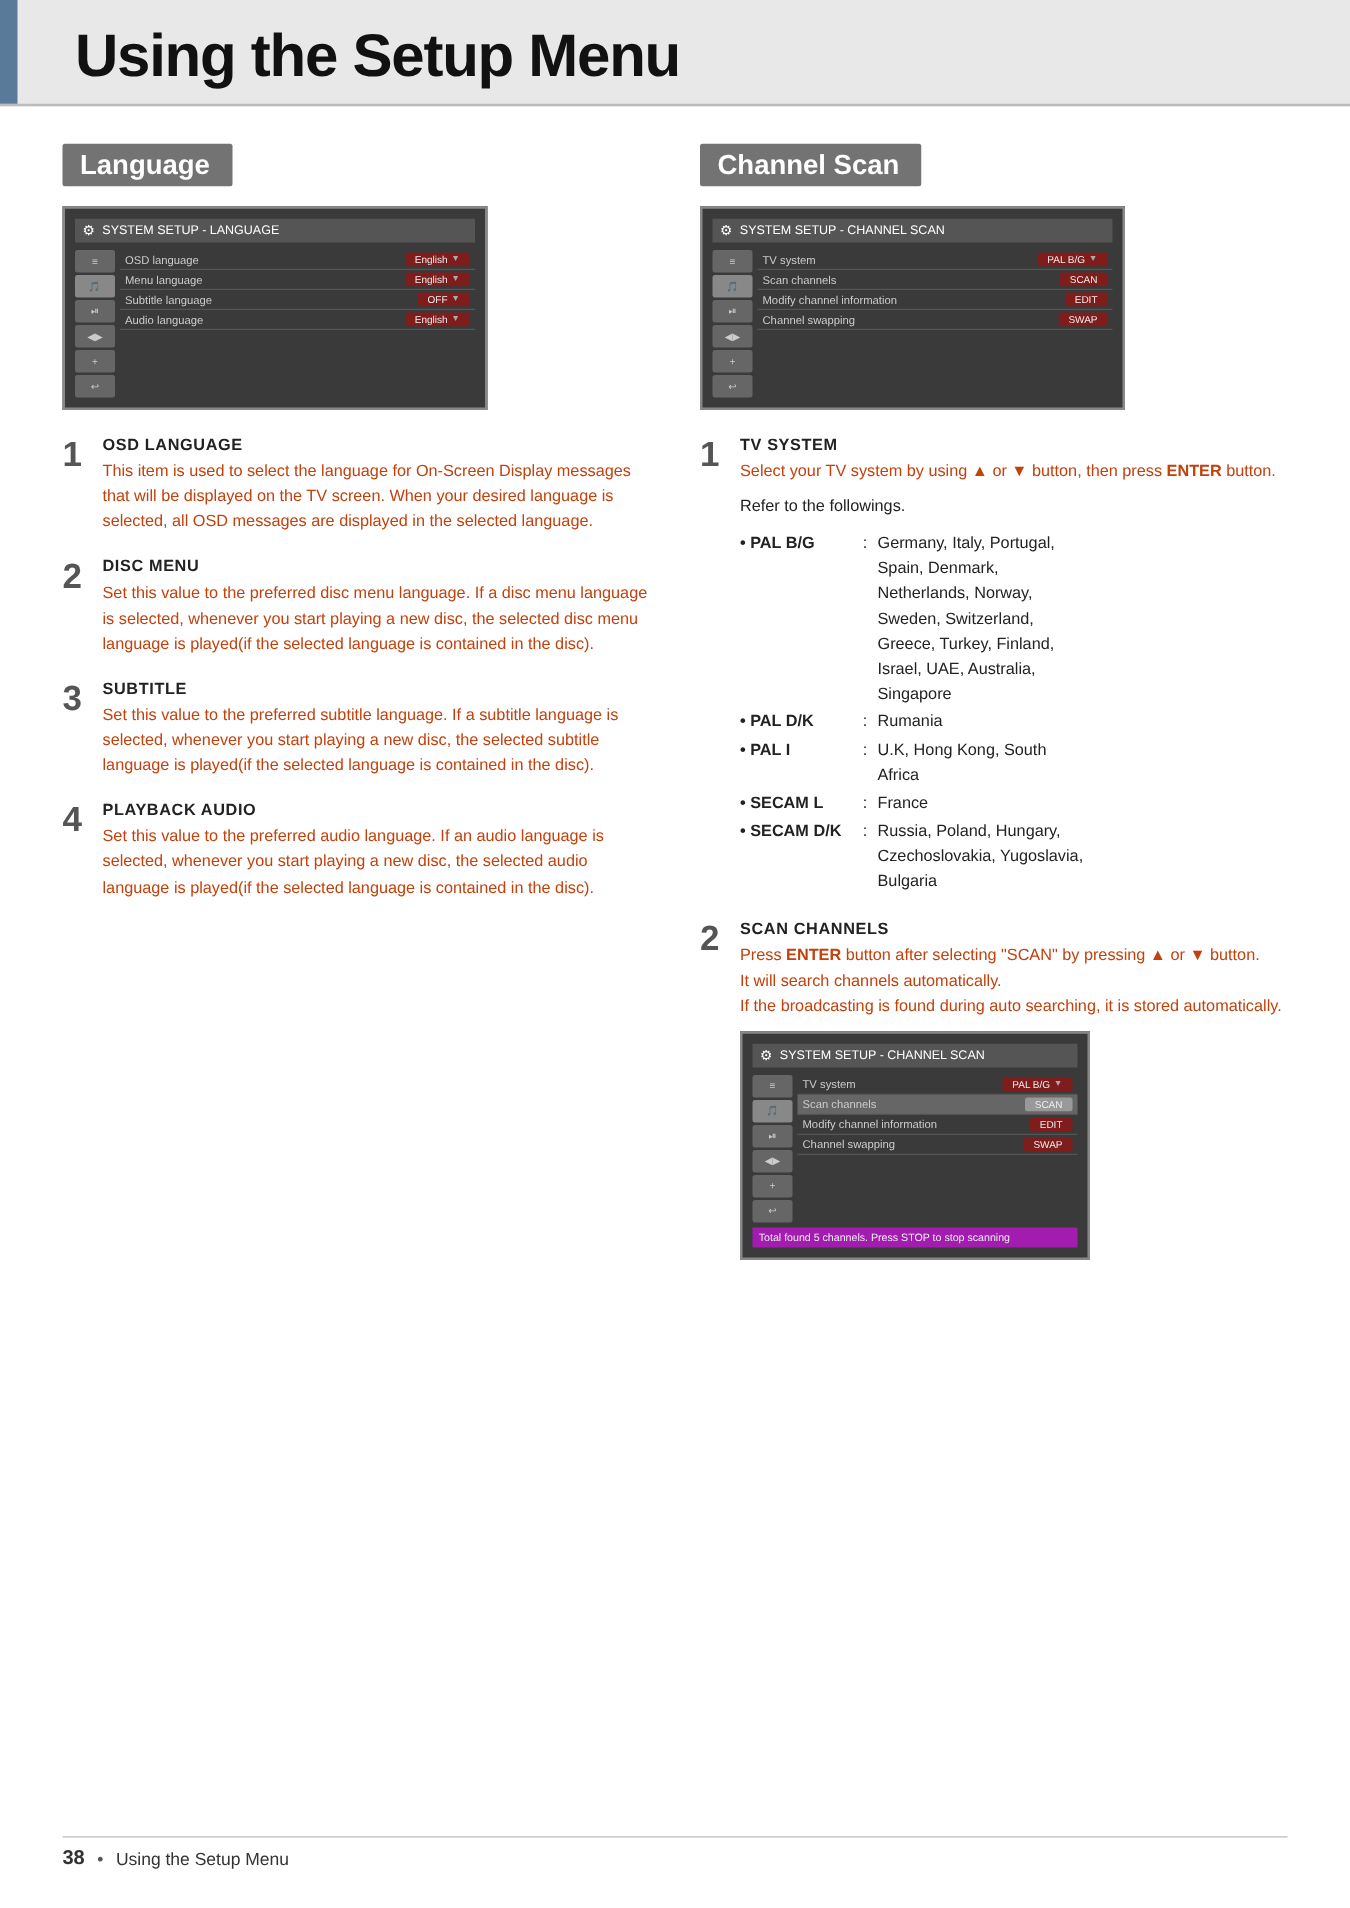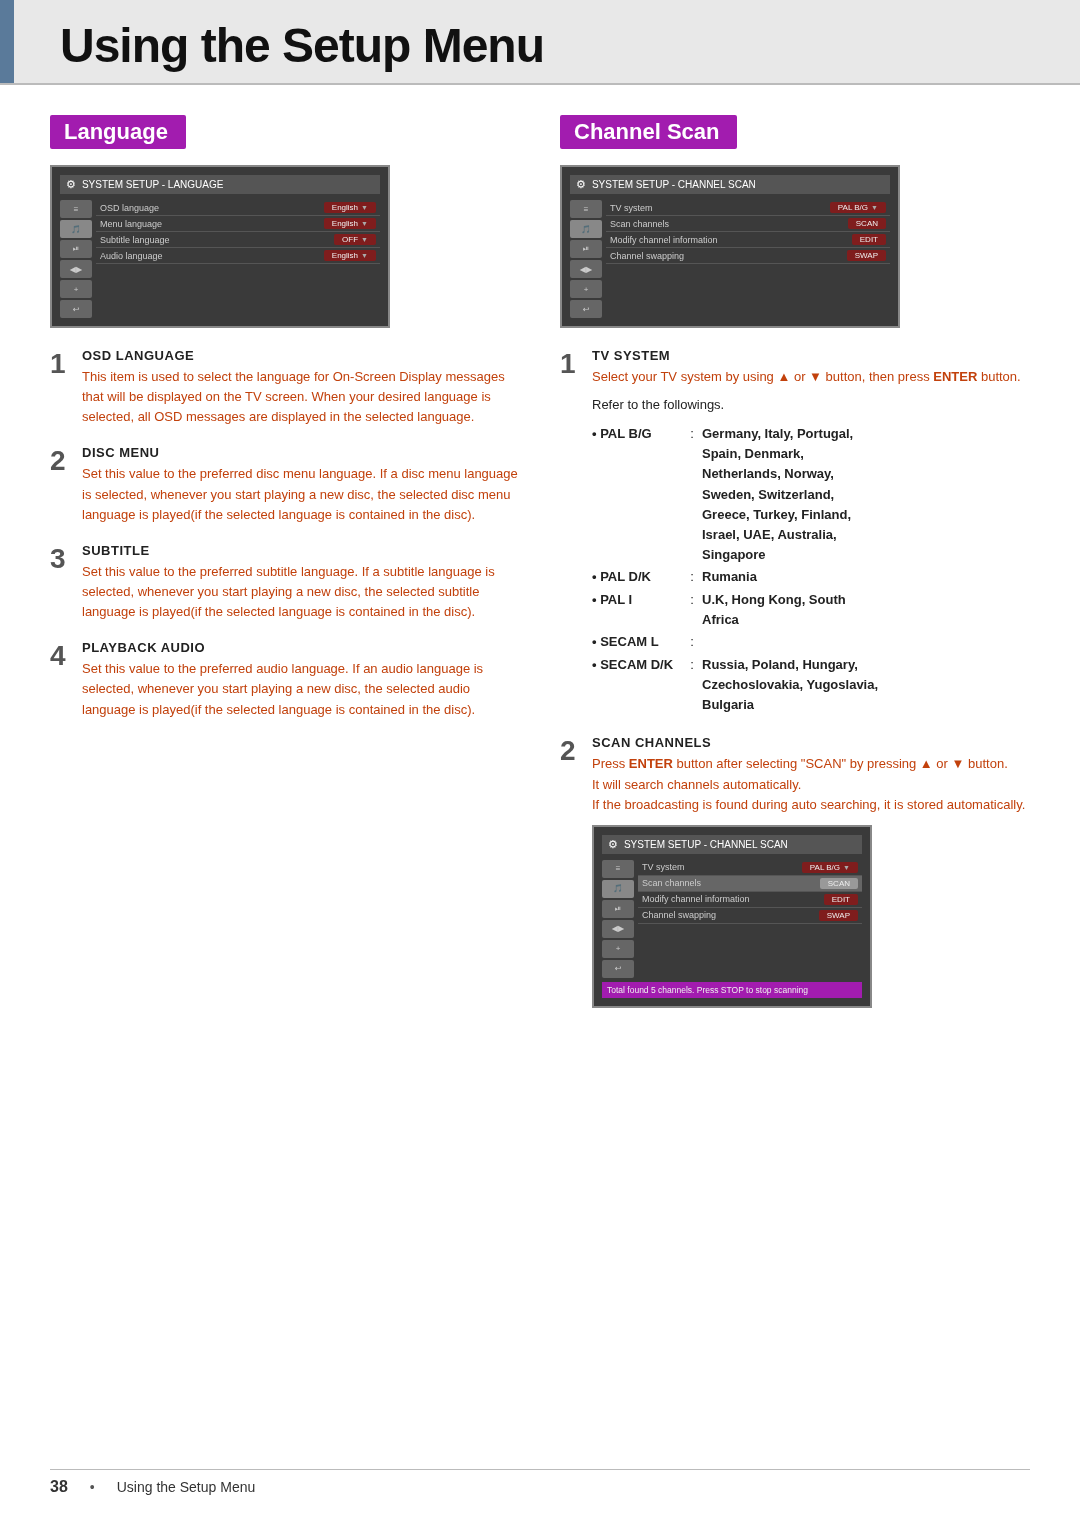--- a/index.html
+++ b/index.html
@@ -41,21 +41,21 @@
       gap: 40px;
     }
 
     .left-col, .right-col {
       flex: 1;
     }
 
     
     .section-heading {
       display: inline-block;
-      background: #a21caf;
+      background: #737373;
       color: #fff;
       font-size: 22px;
       font-weight: bold;
       padding: 4px 18px 4px 14px;
       margin-bottom: 16px;
       border-radius: 2px;
     }
 
     
     .screenshot-box {
@@ -186,32 +186,31 @@
       font-size: 13px;
     }
     .pal-colon {
       min-width: 20px;
       text-align: center;
     }
     .pal-value {
       flex: 1;
       font-size: 13px;
       line-height: 1.55;
-      font-weight: bold;
     }
 
     
     .footer {
       position: absolute;
       bottom: 30px;
       left: 50px;
       right: 50px;
       display: flex;
       align-items: center;
-      gap: 22px;
+      gap: 10px;
       border-top: 1px solid #bbb;
       padding-top: 8px;
     }
     .footer-page {
       font-size: 16px;
       font-weight: bold;
       color: #333;
     }
     .footer-bullet {
       font-size: 14px;
@@ -389,20 +388,21 @@
               <span class="pal-value">Rumania</span>
             </div>
             <div class="pal-row">
               <span class="pal-label"><strong>• PAL I</strong></span>
               <span class="pal-colon">:</span>
               <span class="pal-value">U.K, Hong Kong, South<br>Africa</span>
             </div>
             <div class="pal-row">
               <span class="pal-label"><strong>• SECAM L</strong></span>
               <span class="pal-colon">:</span>
+              <span class="pal-value">France</span>
             </div>
             <div class="pal-row">
               <span class="pal-label"><strong>• SECAM D/K</strong></span>
               <span class="pal-colon">:</span>
               <span class="pal-value">Russia, Poland, Hungary,<br>Czechoslovakia, Yugoslavia,<br>Bulgaria</span>
             </div>
           </div>
         </div>
       </div>
 

